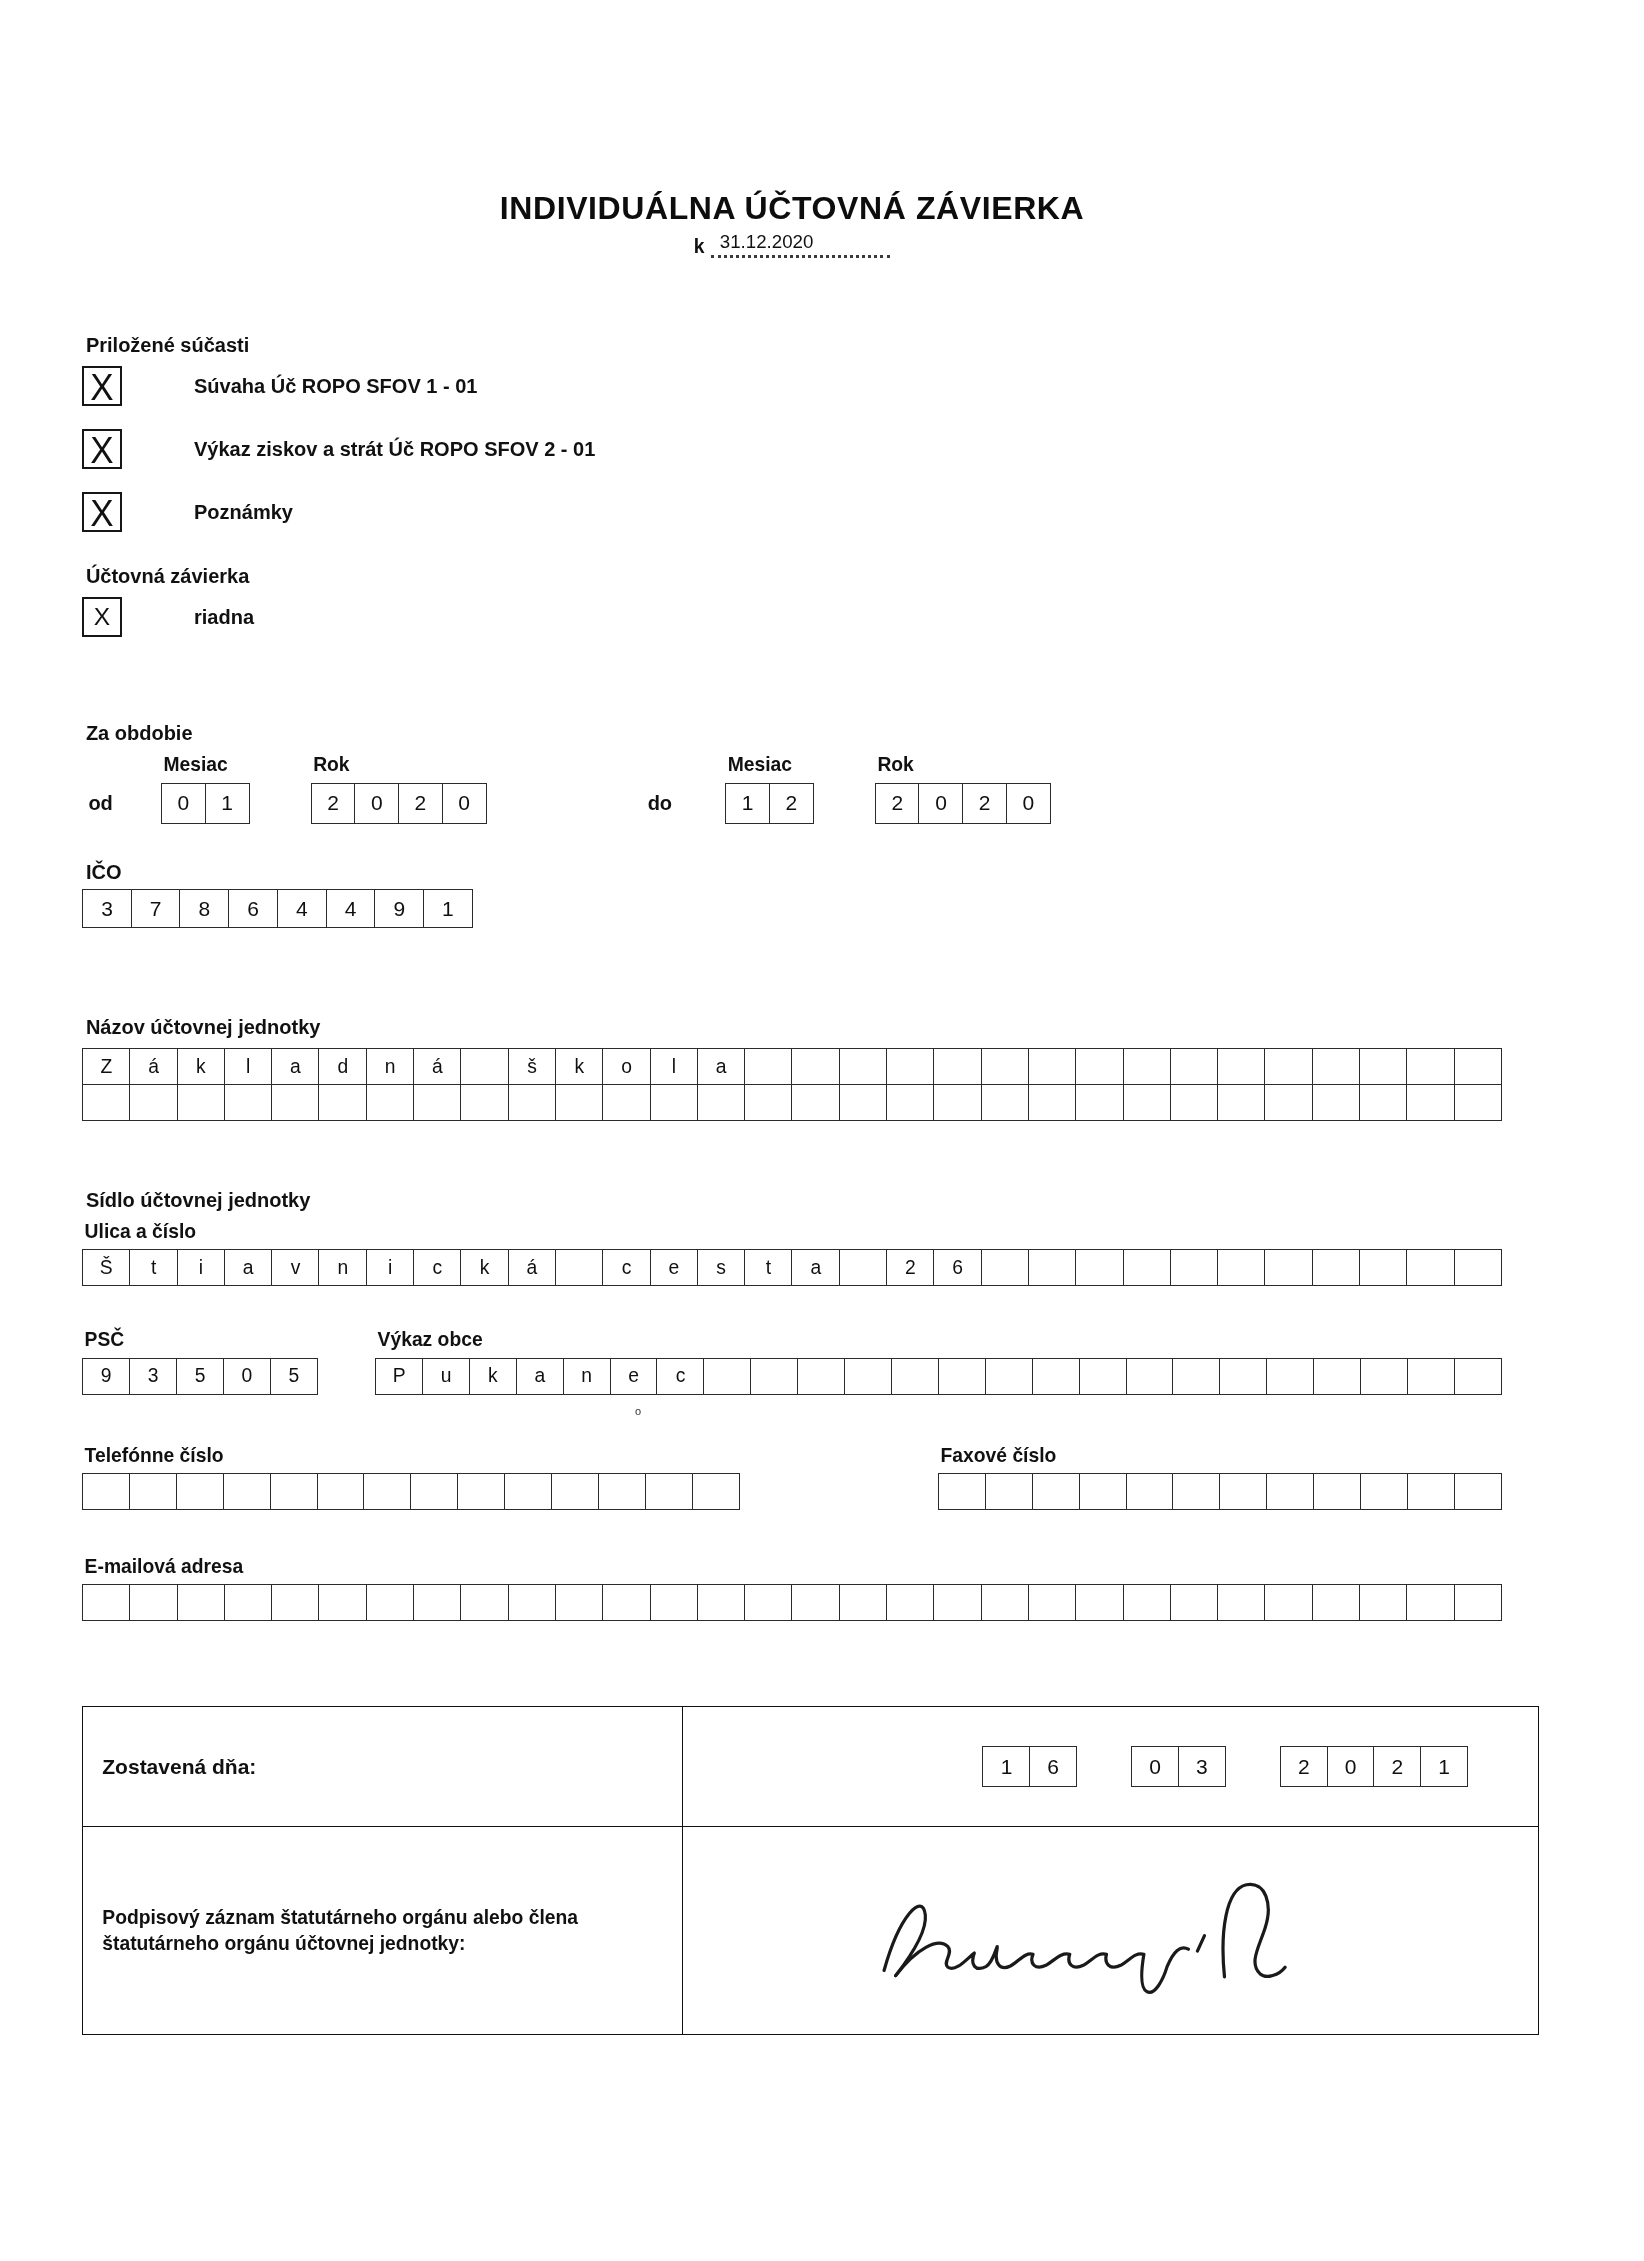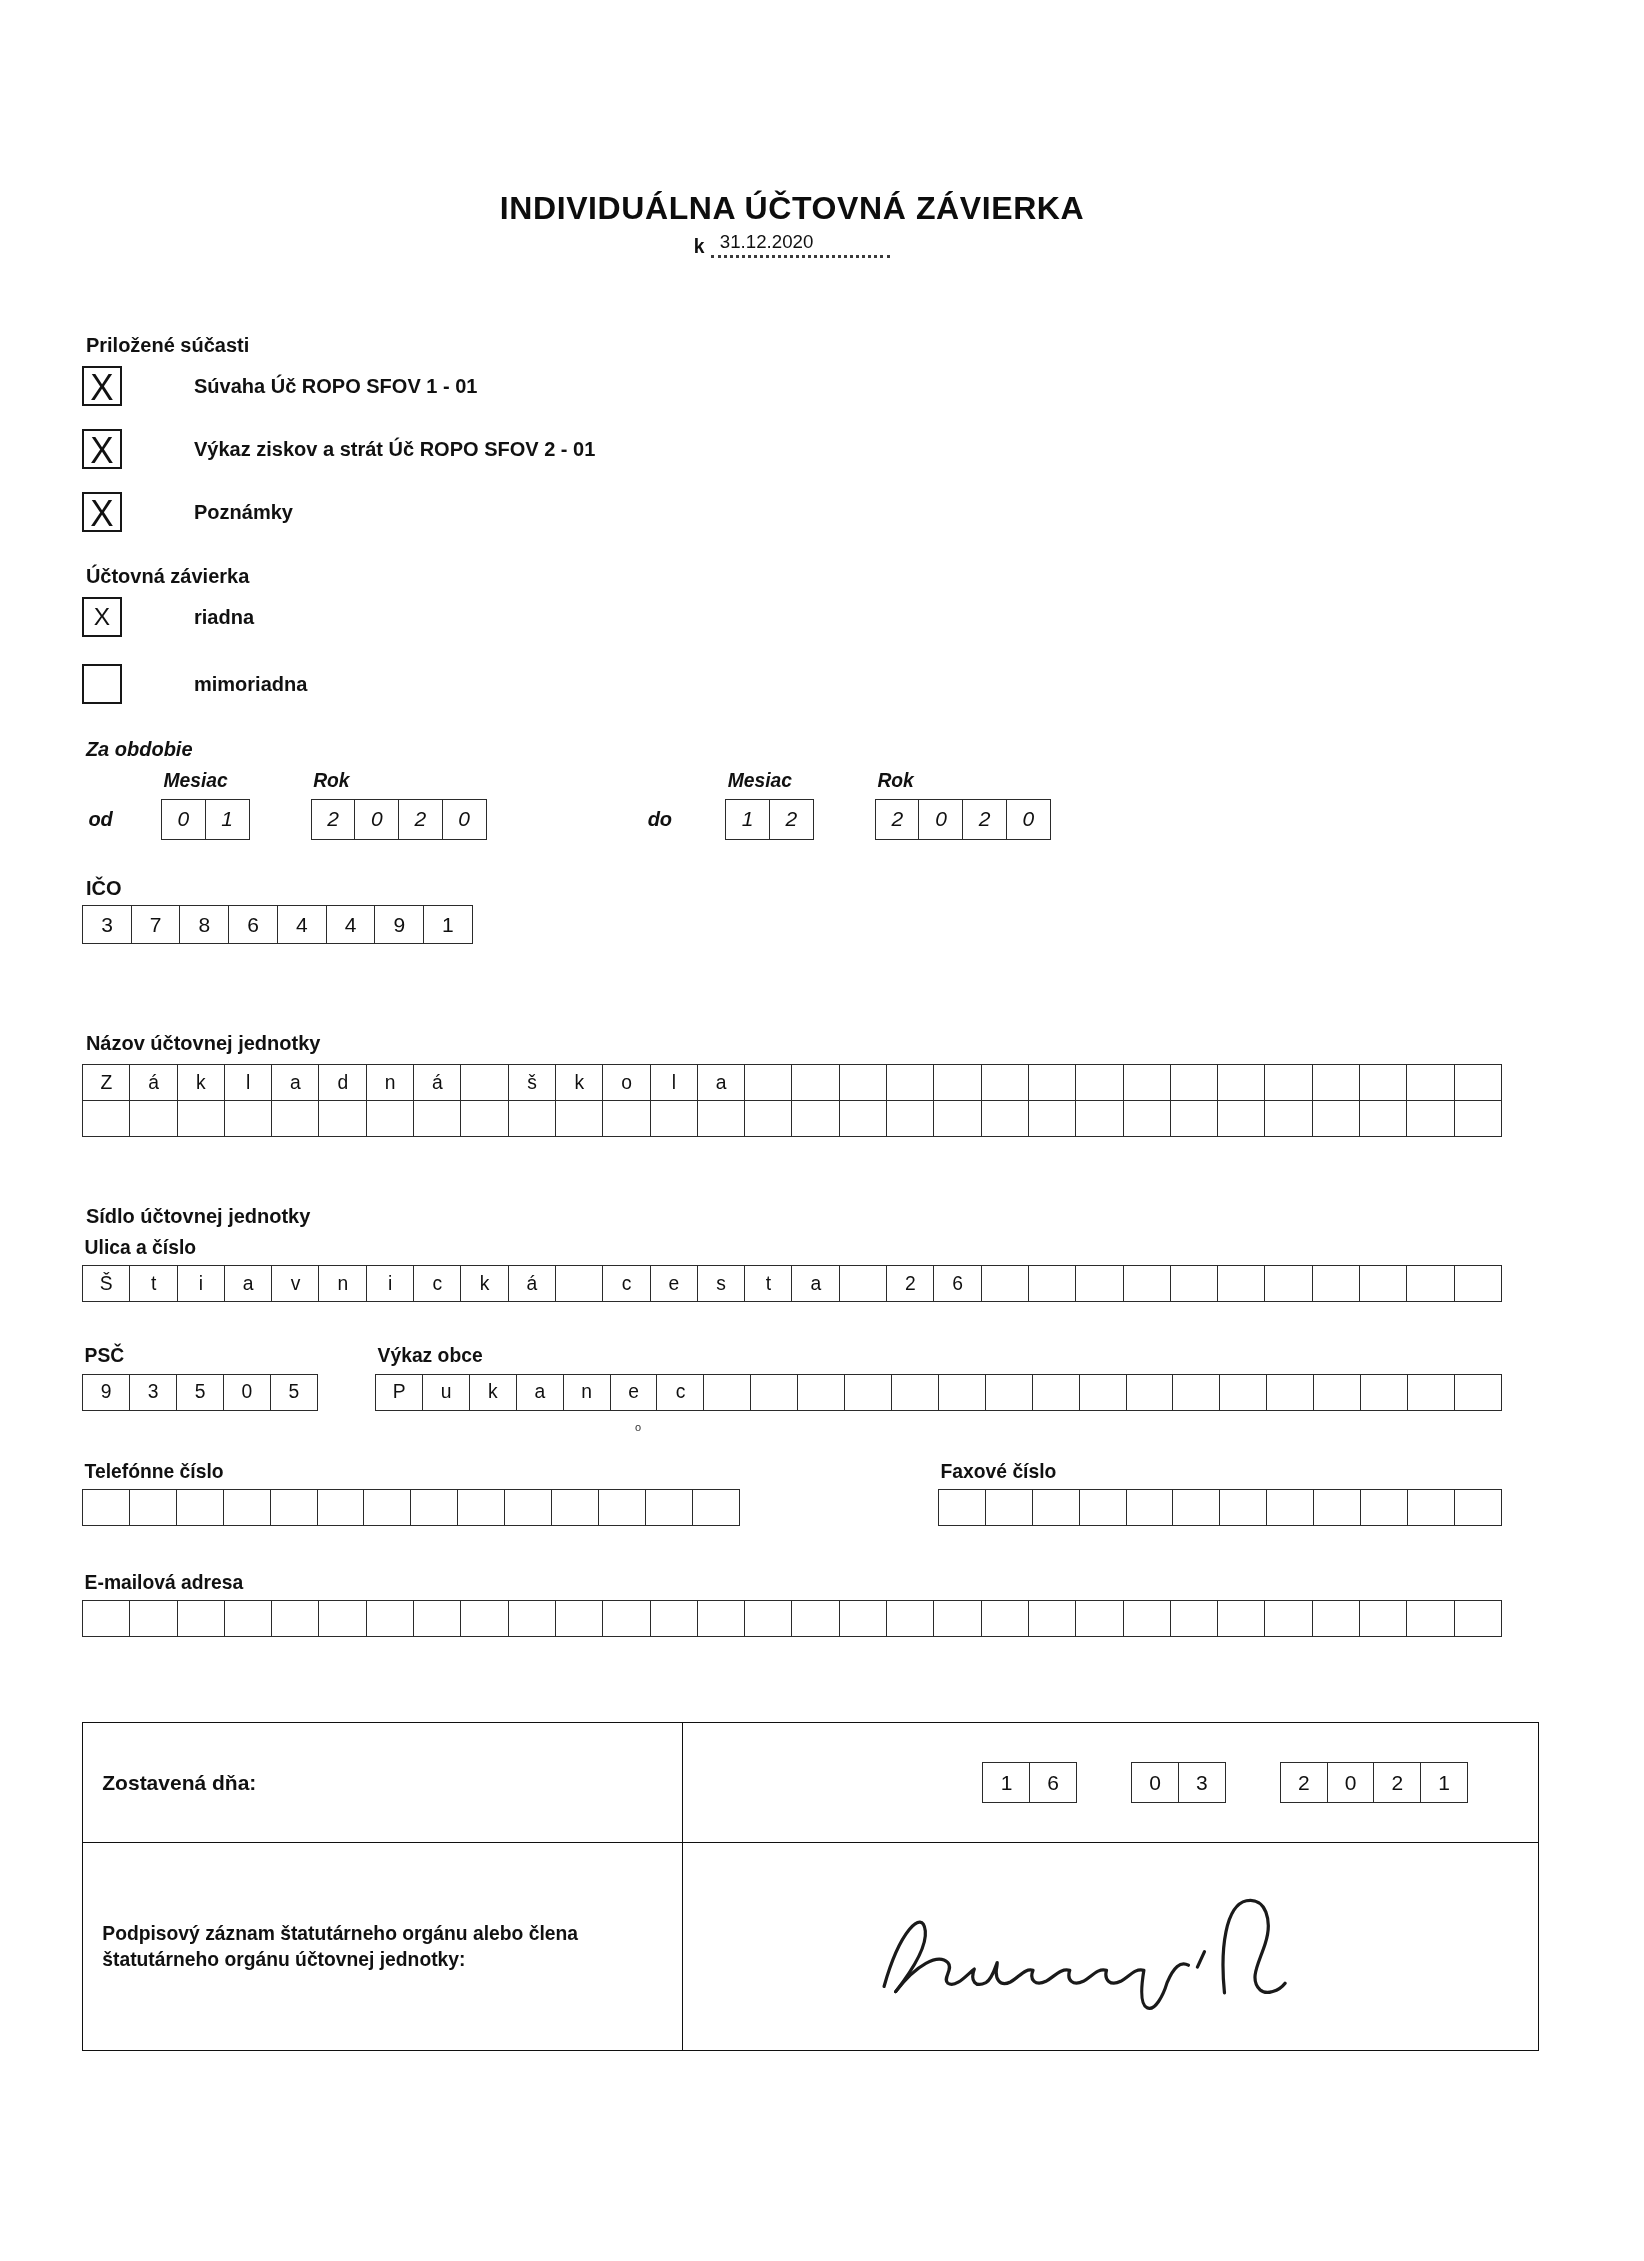--- a/index.html
+++ b/index.html
@@ -51,21 +51,21 @@
   .w-fax{width:564px;}
   .numgrid .cell{flex:0 0 auto;}
   .numgrid.period .cell{width:43px;height:39px;font-size:21px;}
   .numgrid.ico .cell{width:48px;height:37px;font-size:21px;}
   .numgrid.date .cell{width:46px;height:39px;font-size:21px;}
 
   
   .sec-attached{margin-top:76px;}
   .sec-zavierka{margin-top:33px;}
   .sec-zavierka .chk-row{margin-bottom:27px;}
-  .sec-period{margin-top:34px;font-style:italic;}
+  .sec-period{margin-top:85px;}
   .sec-ico{margin-top:37px;}
   .sec-name{margin-top:88px;}
   .sec-sidlo{margin-top:68px;}
   .sec-email{margin-top:46px;}
 
   
   .period-row{display:flex;align-items:flex-end;margin-top:6.4px;}
   .odlbl{font-size:20px;font-weight:700;margin:0 0 9px 14px;}
   .odlbl.first{margin-left:6.4px;margin-right:48px;}
   .odlbl.second{margin-left:161px;margin-right:53px;}
@@ -139,26 +139,20 @@
     <div class="sec-zavierka">
       <div class="heading">Účtovná závierka</div>
 
       <div class="chk-row">
         <div class="chk small">
             <span>X</span>
           </div>
         <div class="chk-label">riadna</div>
       </div>
 
-      <div class="chk-row">
-        <div class="chk small">
-            <span></span>
-          </div>
-        <div class="chk-label">mimoriadna</div>
-      </div>
     </div>
 
     <div class="sec-period">
       <div class="heading">Za obdobie</div>
       <div class="period-row">
         <div class="odlbl first">od</div>
         <div class="stack gap95">
           <div class="sub-label">Mesiac</div>
           <div class="boxes numgrid period">
               <div class="cell">0</div>

